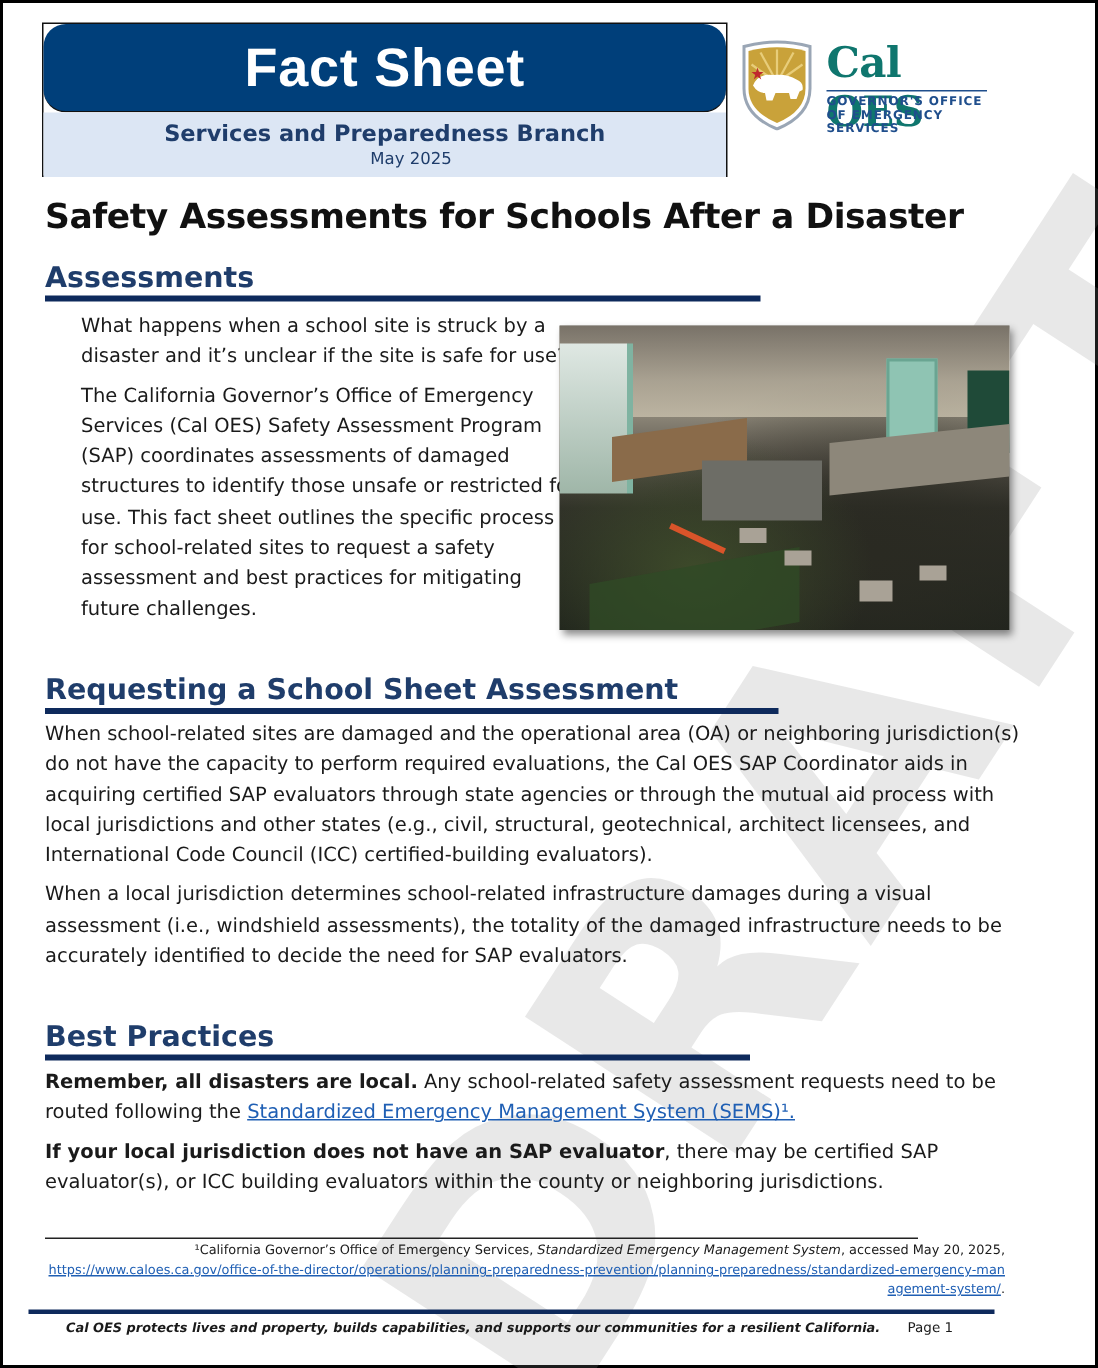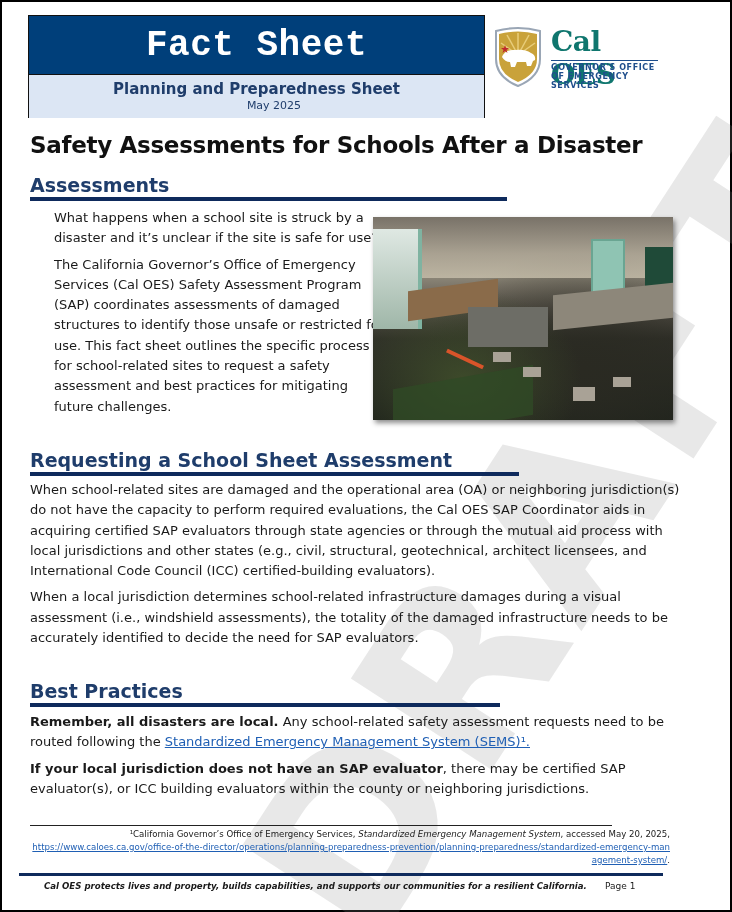--- a/index.html
+++ b/index.html
@@ -11,22 +11,22 @@
     position: absolute; left: 0; top: 0; width: 728px; height: 908px;
     border: 2px solid #000; background: #fff;
   }
   .header-box {
     position: absolute; left: 28px; top: 15px; width: 457px; height: 103px;
     border: 1px solid #111; box-sizing: border-box;
   }
   .header-top {
     height: 58px; background: #003f7a; color: #fff;
     display: flex; align-items: center; justify-content: center;
-    font-family: Liberation Mono, monospace; font-weight: bold; font-size: 36px;
-    letter-spacing: 0.5px; border-bottom: 1px solid #111;
+    font-family: Liberation Sans, sans-serif; font-weight: bold; font-size: 36px;
+    letter-spacing: 0.5px; border-bottom: 1px solid #111; border-radius: 15px;
   }
   .header-bottom {
     height: 43px; background: #dce6f4; text-align: center;
   }
   .branch {
     padding-top: 5px; font-size: 15px; font-weight: bold; color: #1f3d6b;
   }
   .hdate { font-size: 11px; color: #1f3d6b; margin-top: 1px; padding-left: 35px; }
 
   .logo { position: absolute; left: 493px; top: 25px; width: 180px; height: 64px; }
@@ -91,21 +91,21 @@
 
 <div class="page-border"></div>
 
 <div class="wm-wrap">
   <div style="position:absolute;left:-40px;top:100px;font-size:230px;font-weight:bold;color:rgba(140,140,140,0.2);transform:rotate(-57deg);white-space:nowrap;letter-spacing:8px;">DRAFT</div>
 </div>
 
 <div class="header-box">
   <div class="header-top">Fact Sheet</div>
   <div class="header-bottom">
-    <div class="branch">Planning and Preparedness Sheet</div>
+    <div class="branch">Services and Preparedness Branch</div>
     <div class="hdate">May 2025</div>
   </div>
 </div>
 
 <div class="logo">
   <svg width="50" height="62" viewBox="0 0 50 62" style="position:absolute;left:0;top:0">
     <path d="M3 6 Q25 0 47 6 L47 34 Q47 52 25 61 Q3 52 3 34 Z" fill="#ffffff" stroke="#9aa6b5" stroke-width="2"></path>
     <path d="M6 9 Q25 4 44 9 L44 34 Q44 49 25 57 Q6 49 6 34 Z" fill="#c9a23a"></path>
     <g stroke="#e8cd7a" stroke-width="1.5">
       <line x1="25" y1="30" x2="25" y2="8"></line>

